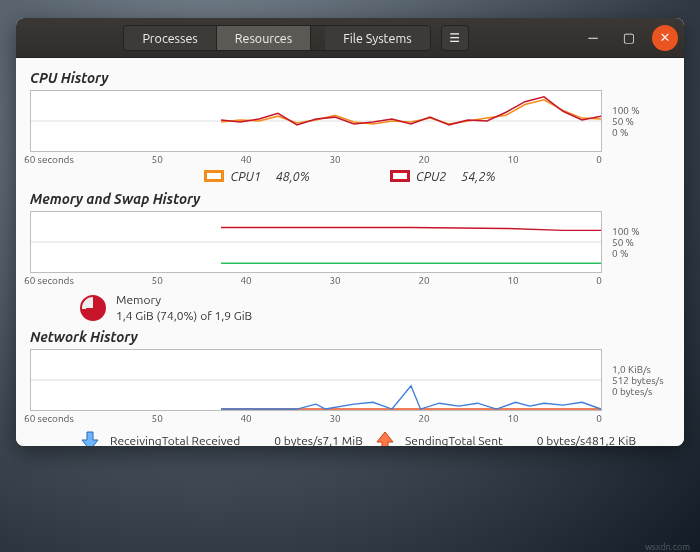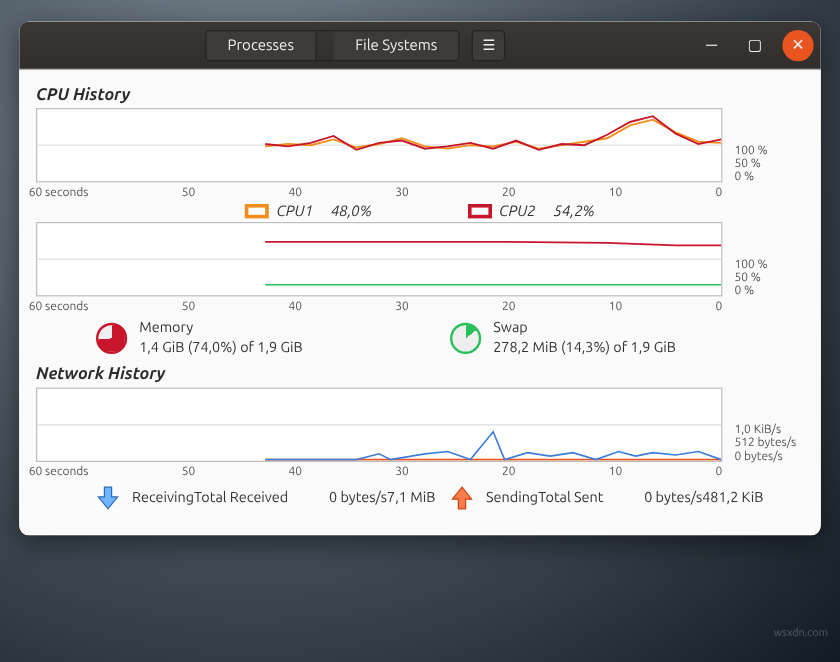--- a/index.html
+++ b/index.html
@@ -95,21 +95,21 @@
       height: 62px;
       border: 1px solid #bdbdbd;
       background: #fff;
       position: relative;
     }
     .ylabels {
       width: 62px;
       height: 62px;
       display: flex;
       flex-direction: column;
-      justify-content: flex-end;
+      justify-content: center;
       font-size: 10px;
       color: #555;
       text-align: left;
       padding: 0 0 0 4px;
     }
     .xlabels {
       display: flex;
       justify-content: space-between;
       font-size: 10px;
       color: #555;
@@ -140,35 +140,36 @@
       border-radius: 50%;
       position: relative;
     }
     .stats { display: flex; flex-direction: column; line-height: 1.3; }
     .stats .label { font-weight: 400; }
     .net-cols { display: flex; gap: 34px; }
     .net-col { display: flex; flex-direction: row; line-height: 1.3; }
     .arrow-icon { width: 20px; height: 22px; }
     .watermark {
       position: absolute;
-      right: 10px; bottom: 20px;
+      right: 10px; bottom: 0;
       font-size: 9px;
       color: rgba(255,255,255,0.25);
       z-index: 100;
     }
     svg.plot { position:absolute; left:0; top:0; width:100%; height:100%; }
   </style>
 </head>
 <body>
 
 <div class="window">
   <div class="titlebar">
     <div class="spacer"></div>
     <div class="tabs">
       <div class="tab">Processes</div>
+      <div class="tab active">Resources</div>
       <div class="tab">File Systems</div>
     </div>
     <div class="menu-btn">
       <span>☰</span>
     </div>
     <div class="spacer"></div>
     <div class="win-btn">
       <span>─</span>
     </div>
     <div class="win-btn">
@@ -209,20 +210,21 @@
       <div class="legend-item">
         <div class="swatch" style="background:#fff;border-color:#f28c1a;border-width:3px"></div>
         <span>CPU1</span>&nbsp;<span>48,0%</span>
       </div>
       <div class="legend-item">
         <div class="swatch" style="background:#fff;border-color:#c7162b;border-width:3px"></div>
         <span>CPU2</span>&nbsp;<span>54,2%</span>
       </div>
     </div>
 
+    <h3 class="section-title">Memory and Swap History</h3>
     <div class="chart-wrap">
       <div class="chart">
         <svg class="plot" viewBox="0 0 600 62" preserveAspectRatio="none">
           <line x1="0" y1="31" x2="600" y2="31" stroke="#ddd"></line>
           <polyline fill="none" stroke="#c7162b" stroke-width="1.5" points="200,16 300,16 400,16 500,17 560,19 600,19"></polyline>
           <polyline fill="none" stroke="#2bbf5b" stroke-width="1.5" points="200,53 600,53"></polyline>
         </svg>
       </div>
       <div class="ylabels">
         <span>100 %</span>
@@ -238,27 +240,20 @@
         <span>20</span>
         <span>10</span>
         <span>0</span>
     </div>
     <div class="mem-row">
       <div class="mem-item">
         <div class="pie" style="background:conic-gradient(#c7162b 0 266deg,#eee 266deg 360deg);border:2px solid #c7162b"></div>
         <div class="stats">
           <span class="label">Memory</span>
           <span>1,4 GiB (74,0%) of 1,9 GiB</span>
-        </div>
-      </div>
-      <div class="mem-item">
-        <div class="pie" style="background:conic-gradient(#2bbf5b 0 52deg,#eee 52deg 360deg);border:2px solid #2bbf5b"></div>
-        <div class="stats">
-          <span class="label">Swap</span>
-          <span>278,2 MiB (14,3%) of 1,9 GiB</span>
         </div>
       </div>
     </div>
 
     <h3 class="section-title">Network History</h3>
     <div class="chart-wrap">
       <div class="chart">
         <svg class="plot" viewBox="0 0 600 62" preserveAspectRatio="none">
           <line x1="0" y1="31" x2="600" y2="31" stroke="#ddd"></line>
           <polyline fill="none" stroke="#e95420" stroke-width="1.4" points="200,61 600,61"></polyline>

